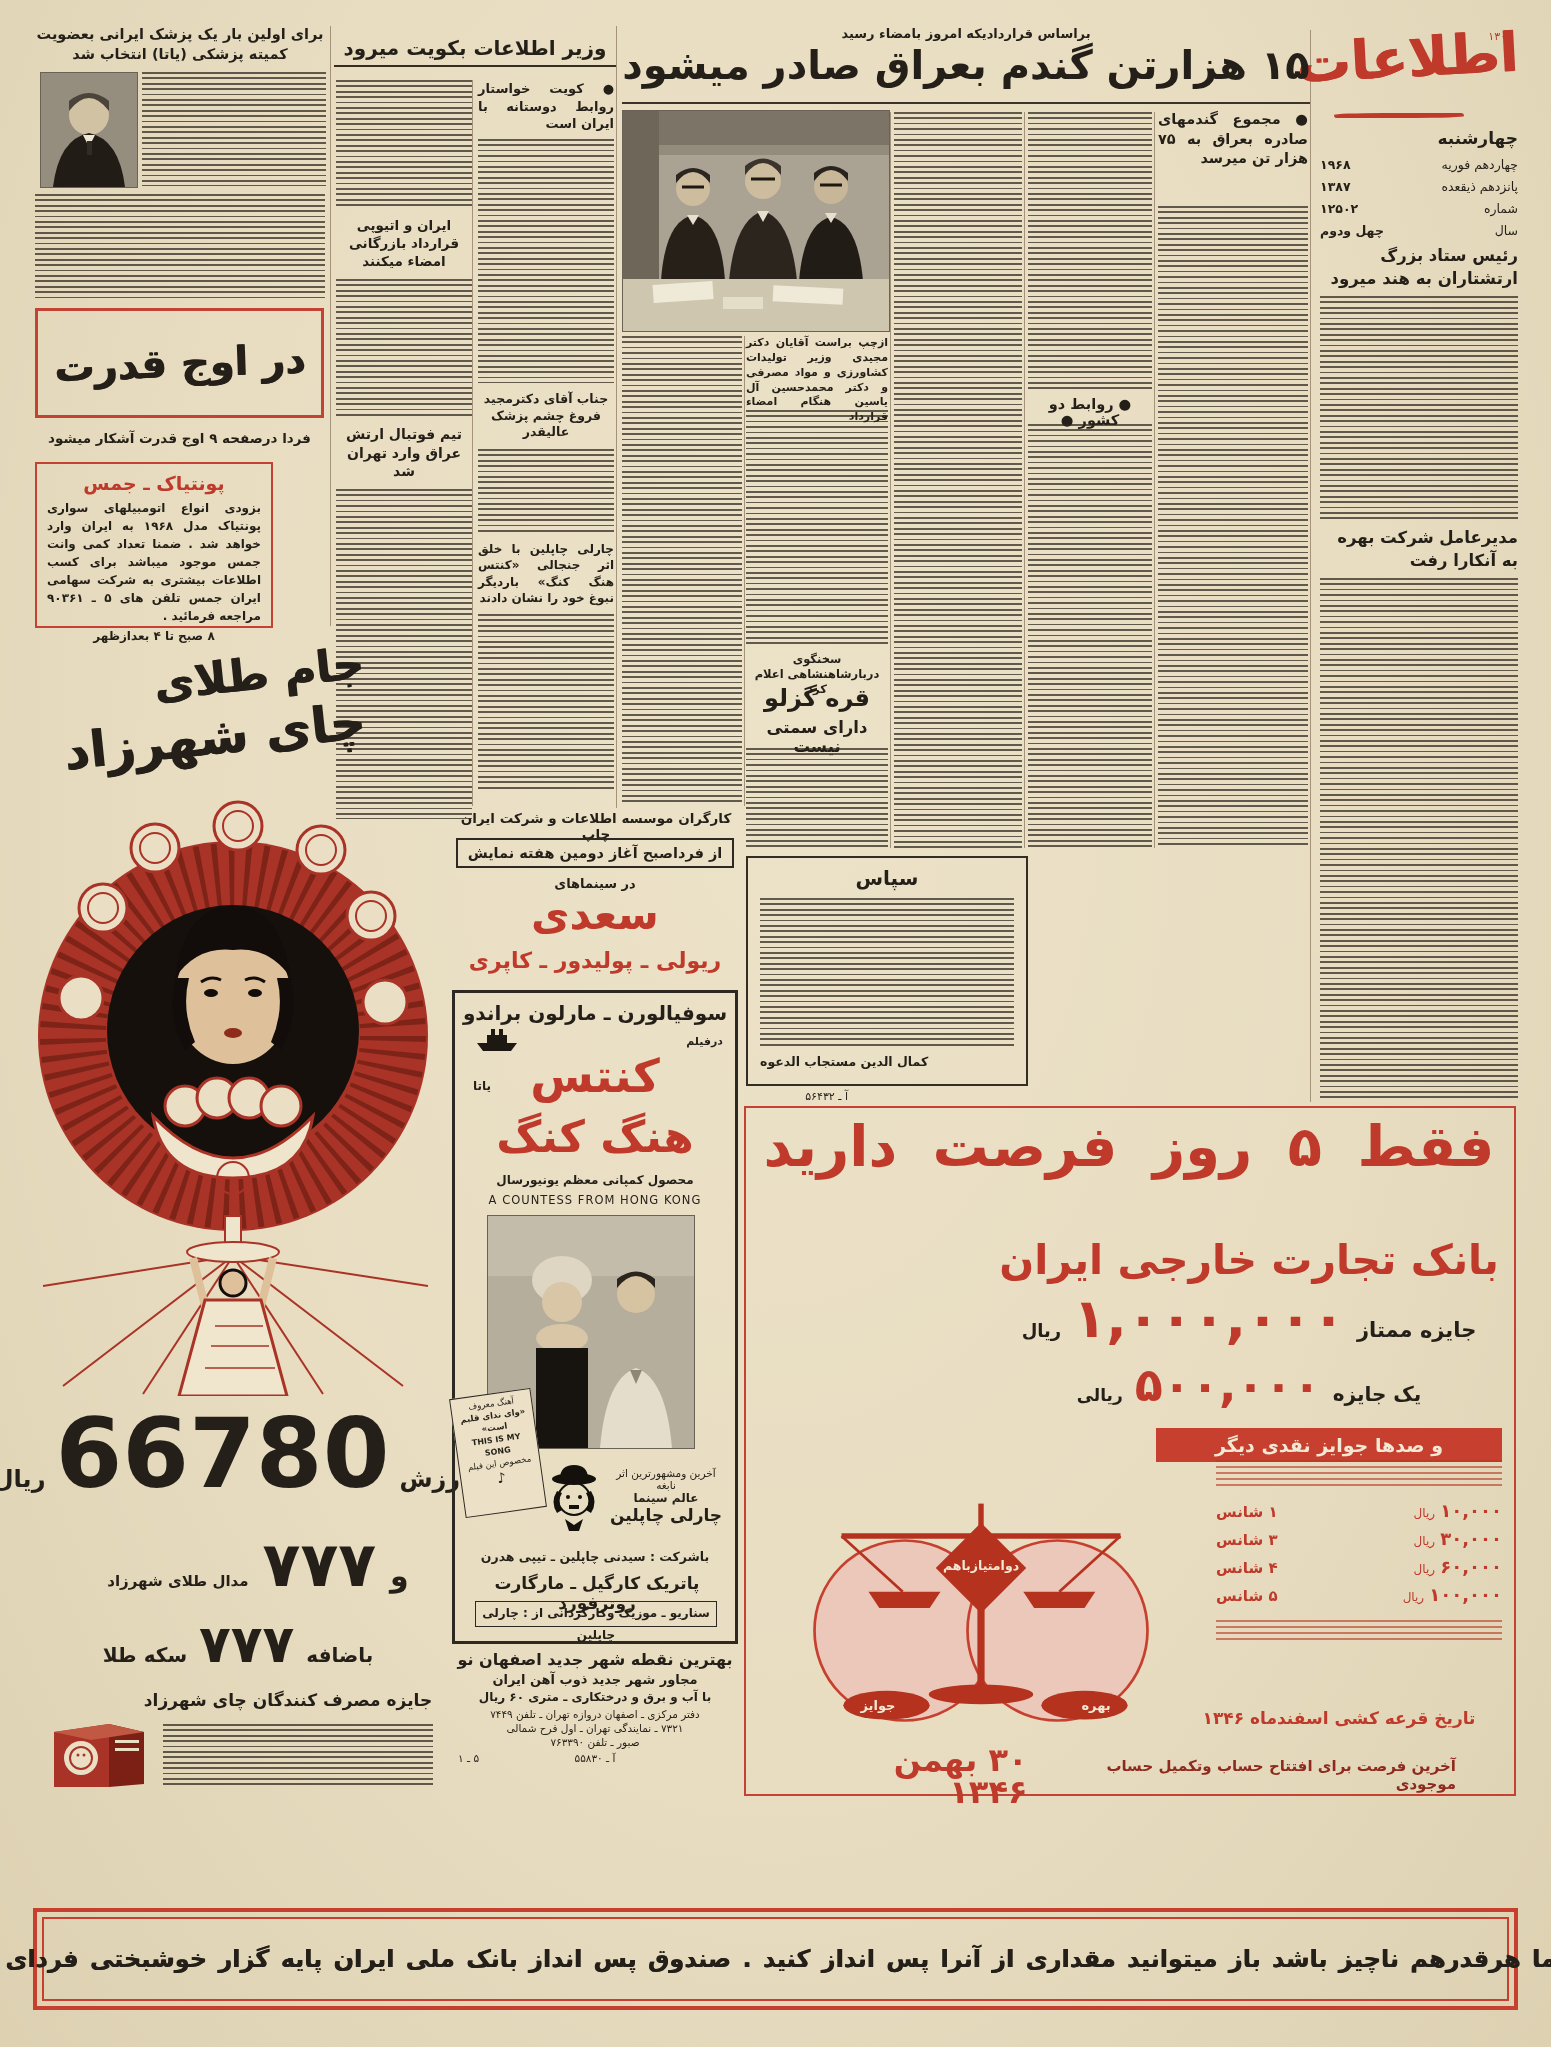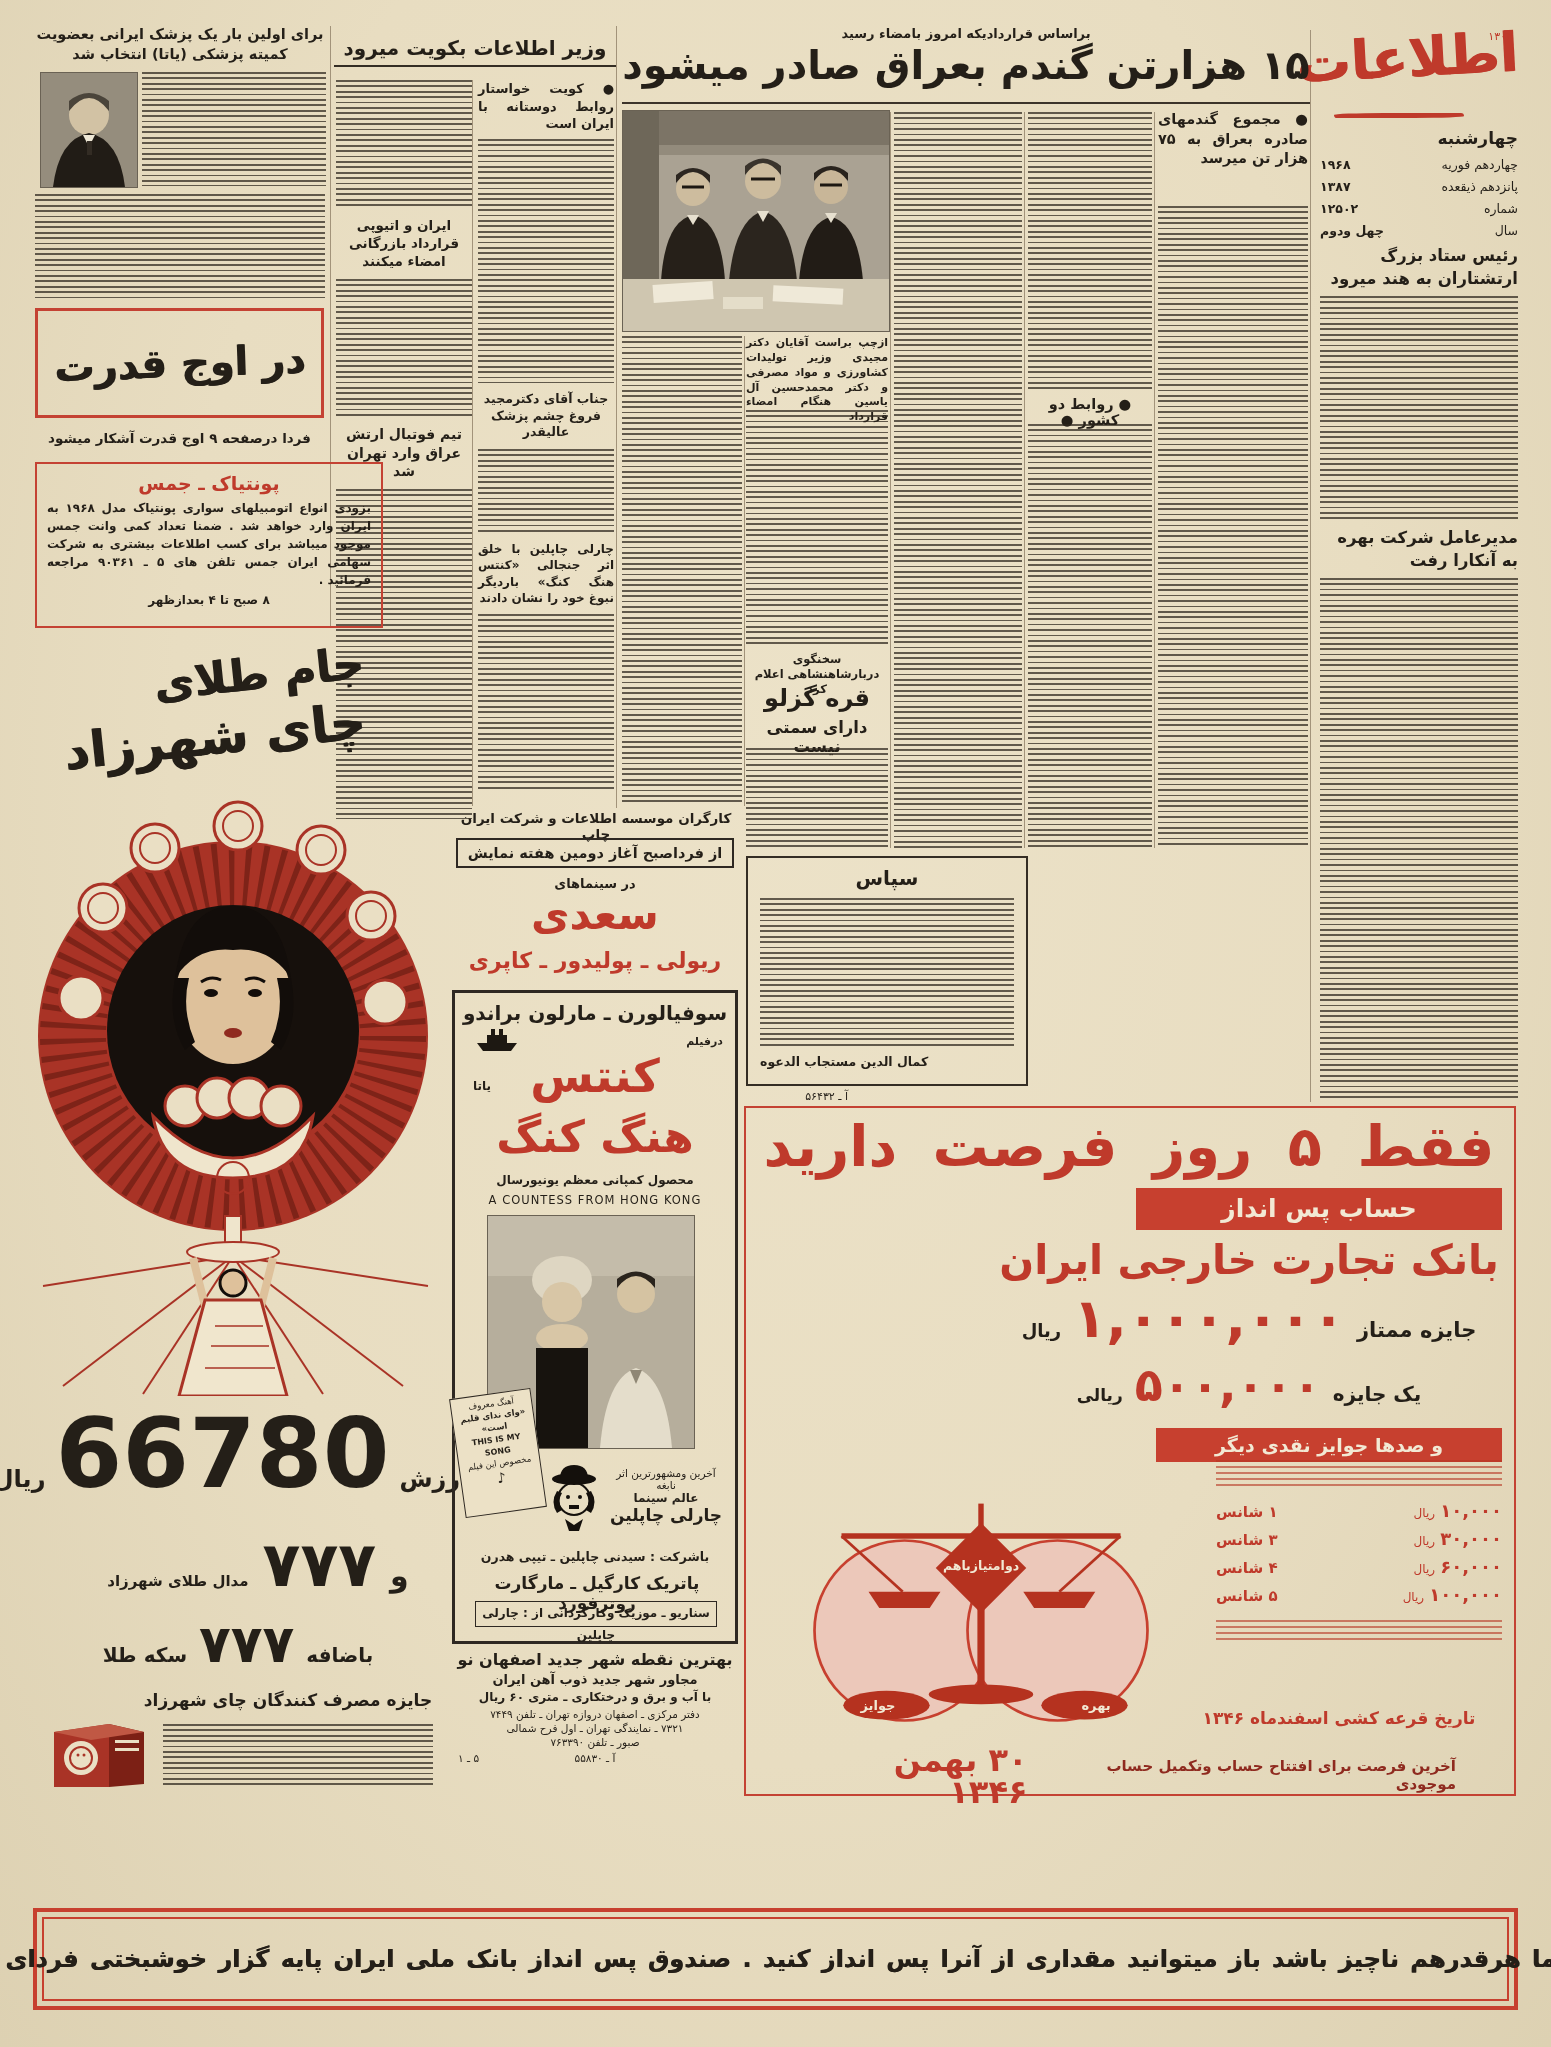--- a/index.html
+++ b/index.html
@@ -162,21 +162,21 @@
     </svg>
   </div>
   <div class="abs sim" style="left:142px;top:72px;width:184px;height:114px;"></div>
   <div class="abs sim" style="left:35px;top:194px;width:290px;height:104px;"></div>
 
   <div class="abs redbox" style="left:35px;top:308px;width:289px;height:110px;border-width:3.5px;display:flex;align-items:center;justify-content:center;">
     <div class="b" style="font-size:40px;transform:rotate(-2deg);text-shadow:1px 0 #241f18;">در اوج قدرت</div>
   </div>
   <div class="abs b c" style="left:35px;top:430px;width:289px;font-size:13.5px;">فردا درصفحه ۹ اوج قدرت آشکار میشود</div>
 
-  <div class="abs redbox" style="left:35px;top:462px;width:348px;height:166px;border-width:2.5px;padding:8px 10px;">
+  <div class="abs redbox" style="left:35px;top:462px;width:238px;height:166px;border-width:2.5px;padding:8px 10px;">
     <div class="b c red" style="font-size:19px;margin-bottom:5px;">پونتیاک ـ جمس</div>
     <div class="b jt" style="font-size:12px;line-height:1.5;">بزودی انواع اتومبیلهای سواری پونتیاک مدل ۱۹۶۸ به ایران وارد خواهد شد . ضمنا تعداد کمی وانت جمس موجود میباشد برای کسب اطلاعات بیشتری به شرکت سهامی ایران جمس تلفن های ۵ ـ ۹۰۳۶۱ مراجعه فرمائید .</div>
     <div class="b c" style="font-size:12px;margin-top:4px;">۸ صبح تا ۴ بعدازظهر</div>
   </div>
 
   <div class="abs" style="left:33px;top:646px;width:410px;height:1150px;">
     <div class="abs b" style="left:120px;top:2px;font-size:44px;transform:rotate(-6deg);text-shadow:1px 0 #241f18;">جام طلای</div>
     <div class="abs b" style="left:30px;top:62px;font-size:50px;transform:rotate(-6deg);text-shadow:1px 0 #241f18;">چای شهرزاد</div>
 
     <div class="abs" style="left:0;top:140px;">
@@ -351,21 +351,20 @@
     <div class="c" style="font-size:10.5px;margin-top:2px;">۷۳۲۱ ـ نمایندگی تهران ـ اول فرح شمالی</div>
     <div class="c" style="font-size:10.5px;margin-top:2px;">صبور ـ تلفن ۷۶۳۳۹۰</div>
     <div style="position:relative;height:16px;margin-top:4px;">
       <span class="c" style="display:block;font-size:10.5px;">آ ـ ۵۵۸۳۰</span>
       <span style="position:absolute;left:6px;top:0;font-size:10.5px;">۵ ـ ۱</span>
     </div>
   </div>
 
   <div class="abs redbox" style="left:744px;top:1106px;width:772px;height:690px;border-width:2.5px;">
     <div class="abs b c red nowrap" style="left:0;top:6px;width:766px;font-size:56px;word-spacing:16px;">فقط ۵ روز فرصت دارید</div>
-    <div class="abs b c" style="left:390px;top:80px;width:366px;height:42px;background:#c7402f;color:#f2e9d4;font-size:25px;line-height:42px;">حساب پس انداز</div>
     <div class="abs b c red nowrap" style="left:250px;top:128px;width:506px;font-size:41px;">بانک تجارت خارجی ایران</div>
 
     <div class="abs flexrow" style="left:250px;top:184px;width:506px;gap:12px;">
       <span class="b" style="font-size:21px;">جایزه ممتاز</span>
       <span class="b red" style="font-size:54px;line-height:1;">۱,۰۰۰,۰۰۰</span>
       <span class="b" style="font-size:18px;">ریال</span>
     </div>
     <div class="abs flexrow" style="left:250px;top:254px;width:506px;gap:12px;">
       <span class="b" style="font-size:20px;">یک جایزه</span>
       <span class="b red" style="font-size:46px;line-height:1;">۵۰۰,۰۰۰</span>

